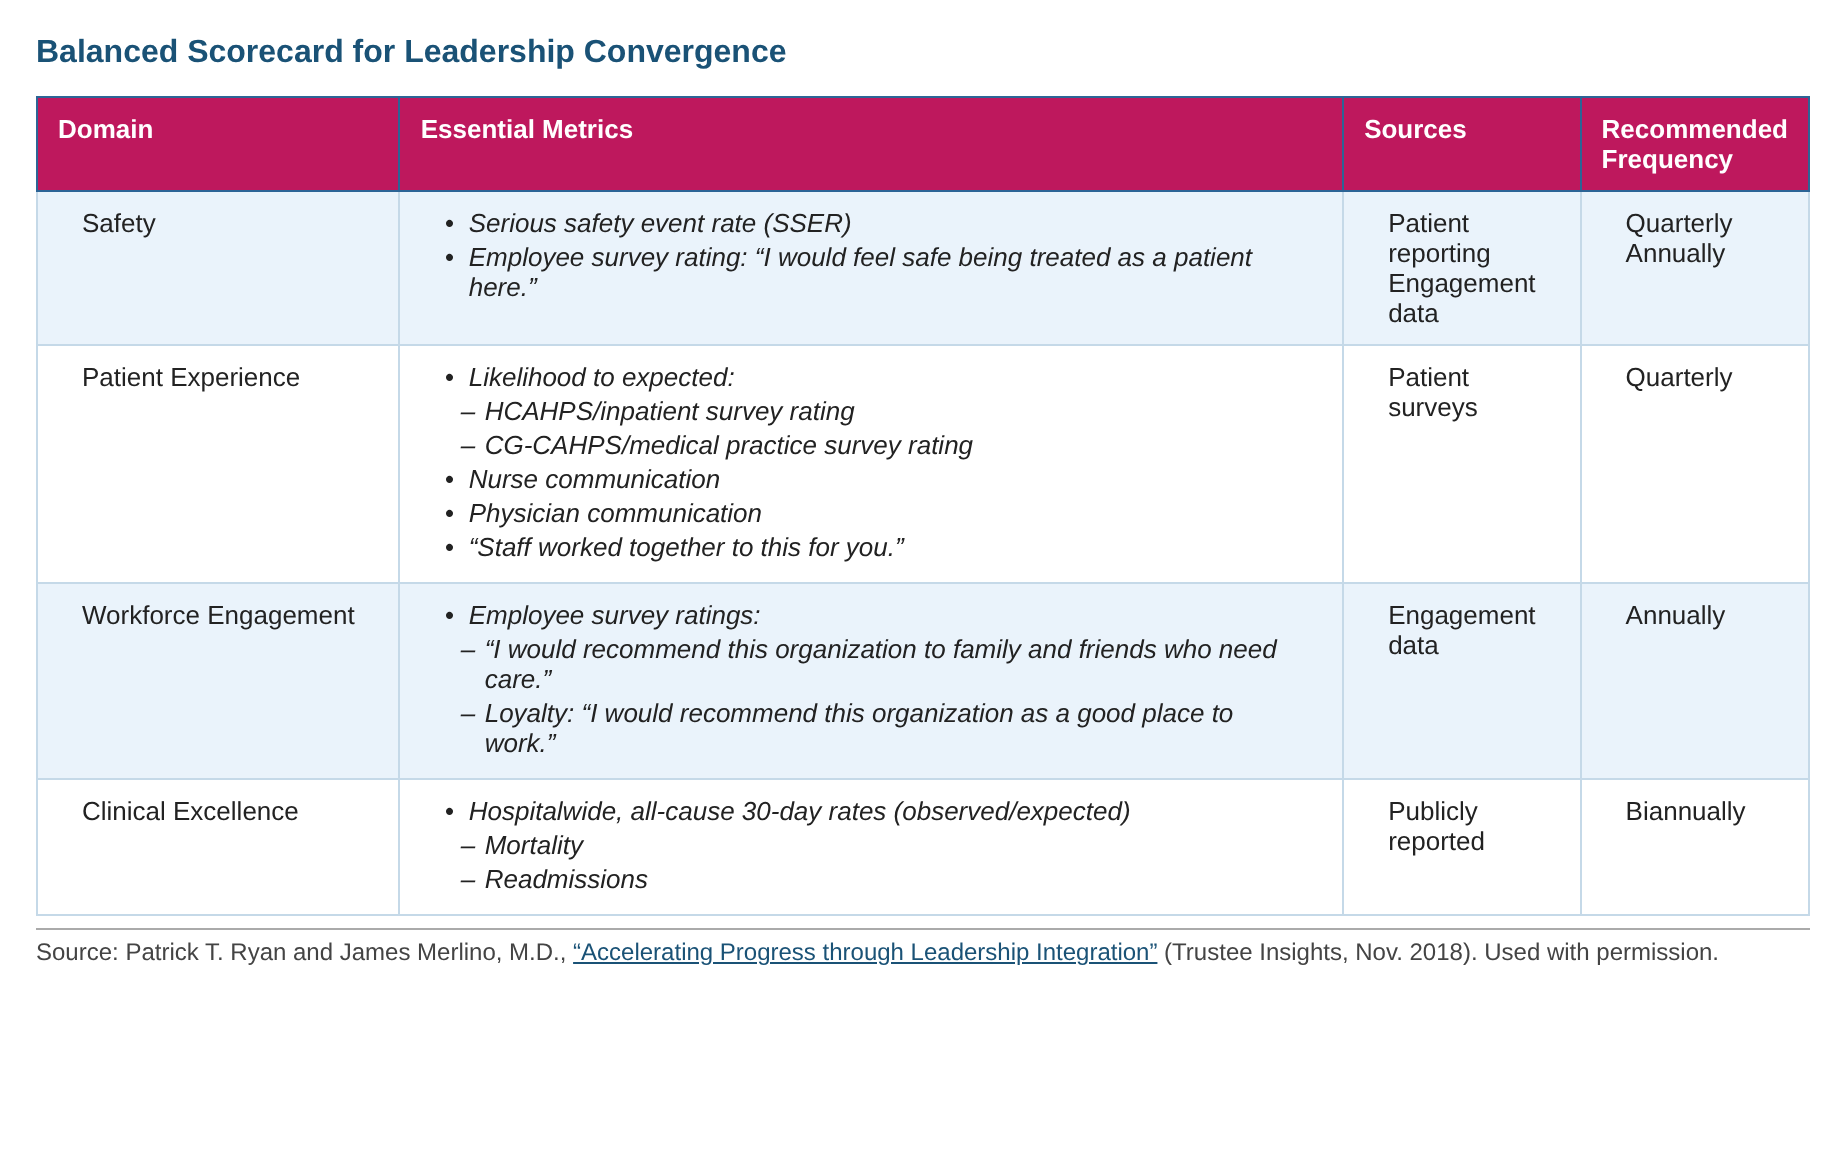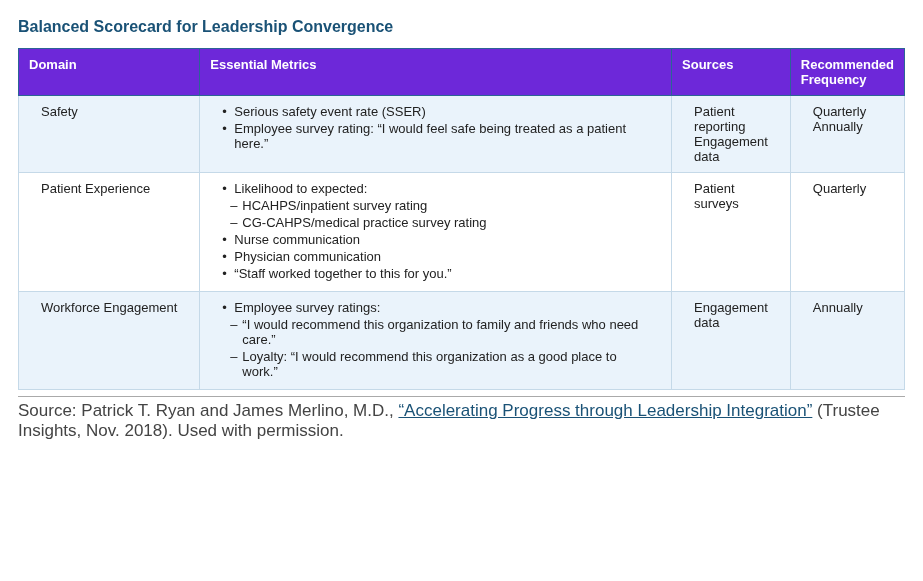--- a/index.html
+++ b/index.html
@@ -15,21 +15,21 @@
       font-size: 16px;
       font-weight: bold;
       margin-bottom: 12px;
     }
     table {
       width: 100%;
       border-collapse: collapse;
       border: 1px solid #aaa;
     }
     thead tr {
-      background-color: #6d28d9;
+      background-color: #be185d;
       color: #fff;
     }
     thead th {
       padding: 8px 10px;
       text-align: left;
       font-weight: bold;
       font-size: 13px;
       vertical-align: top;
       border: 1px solid #2c6496;
     }
@@ -61,41 +61,42 @@
     .sources-cell {
       width: 110px;
     }
     .freq-cell {
       width: 95px;
     }
     .metrics-list {
       list-style: none;
       padding: 0;
       margin: 0;
+      font-style: italic;
     }
     .metrics-list li {
       margin-bottom: 2px;
       padding-left: 12px;
       position: relative;
     }
     .metrics-list li.bullet::before {
       content: "•";
       position: absolute;
       left: 0;
     }
     .metrics-list li.dash {
       padding-left: 20px;
     }
     .metrics-list li.dash::before {
       content: "–";
       position: absolute;
       left: 8px;
     }
     .footer-note {
-      font-size: 17px;
+      font-size: 12px;
       color: #444;
       margin-top: 6px;
       border-top: 1px solid #aaa;
       padding-top: 4px;
     }
     .footer-note a {
       color: #1a5276;
     }
   </style>
 </head>
@@ -144,18 +145,30 @@
         <td class="metrics-cell">
           <ul class="metrics-list">
             <li class="bullet">Employee survey ratings:</li>
             <li class="dash">“I would recommend this organization to family and friends who need care.”</li>
             <li class="dash">Loyalty: “I would recommend this organization as a good place to work.”</li>
           </ul>
         </td>
         <td class="sources-cell"><span>Engagement data</span></td>
         <td class="freq-cell"><span>Annually</span></td>
       </tr>
+      <tr>
+        <td class="domain-cell">Clinical Excellence</td>
+        <td class="metrics-cell">
+          <ul class="metrics-list">
+            <li class="bullet">Hospitalwide, all-cause 30-day rates (observed/expected)</li>
+            <li class="dash">Mortality</li>
+            <li class="dash">Readmissions</li>
+          </ul>
+        </td>
+        <td class="sources-cell"><span>Publicly reported</span></td>
+        <td class="freq-cell"><span>Biannually</span></td>
+      </tr>
     </tbody>
 </table>
 
 <div class="footer-note">
   <span>Source: Patrick T. Ryan and James Merlino, M.D., </span><a href="#">“Accelerating Progress through Leadership Integration”</a><span> (Trustee Insights, Nov. 2018). Used with permission.</span>
 </div>
 
 </body></html>

